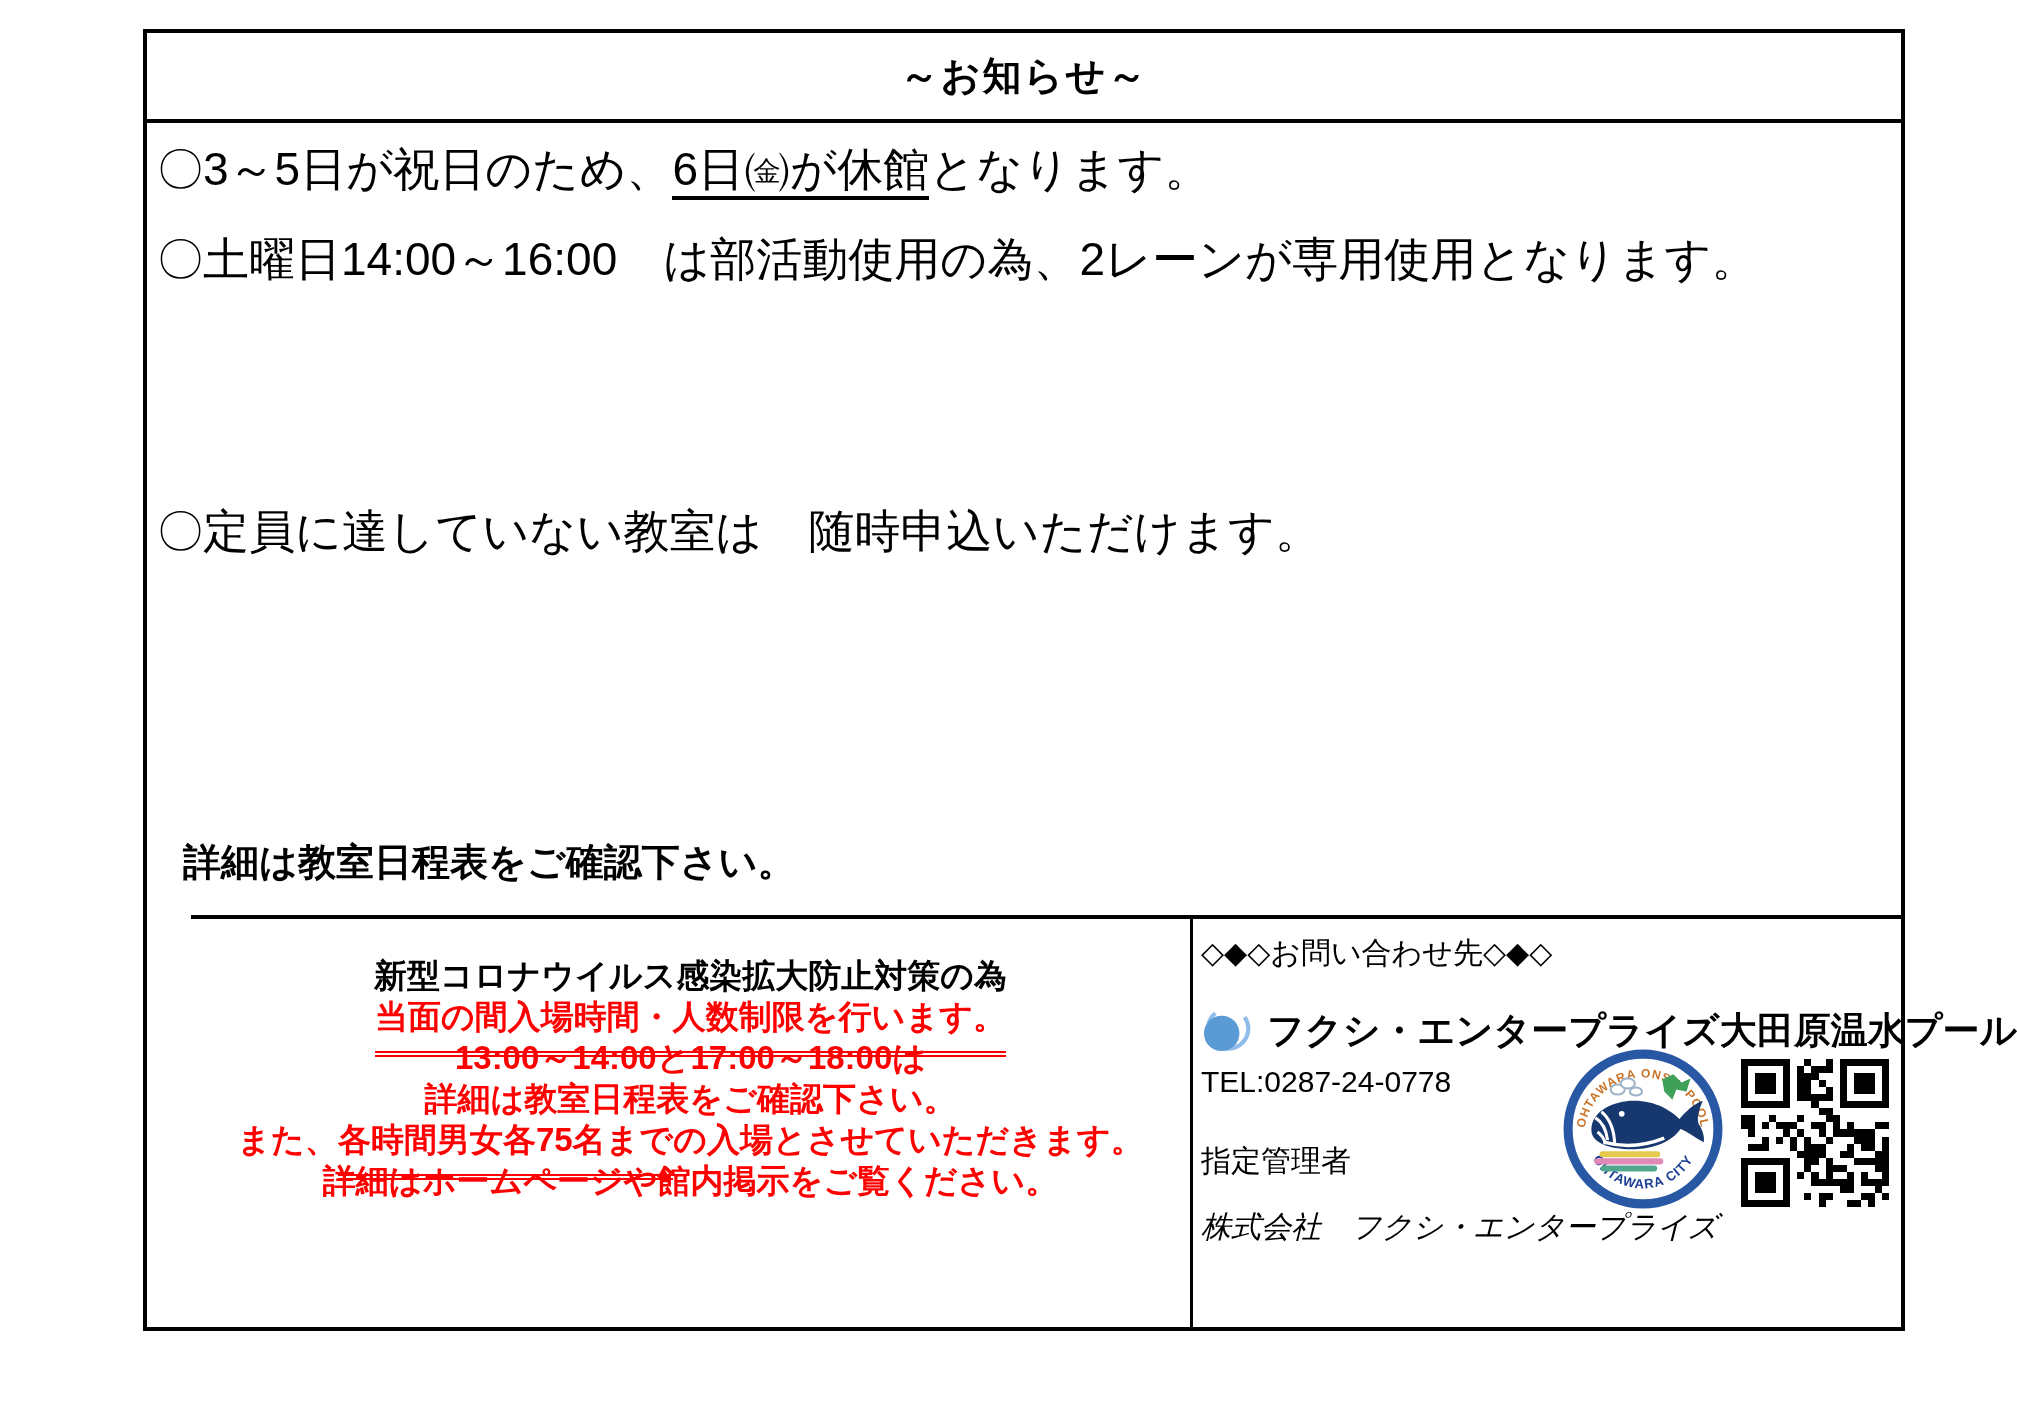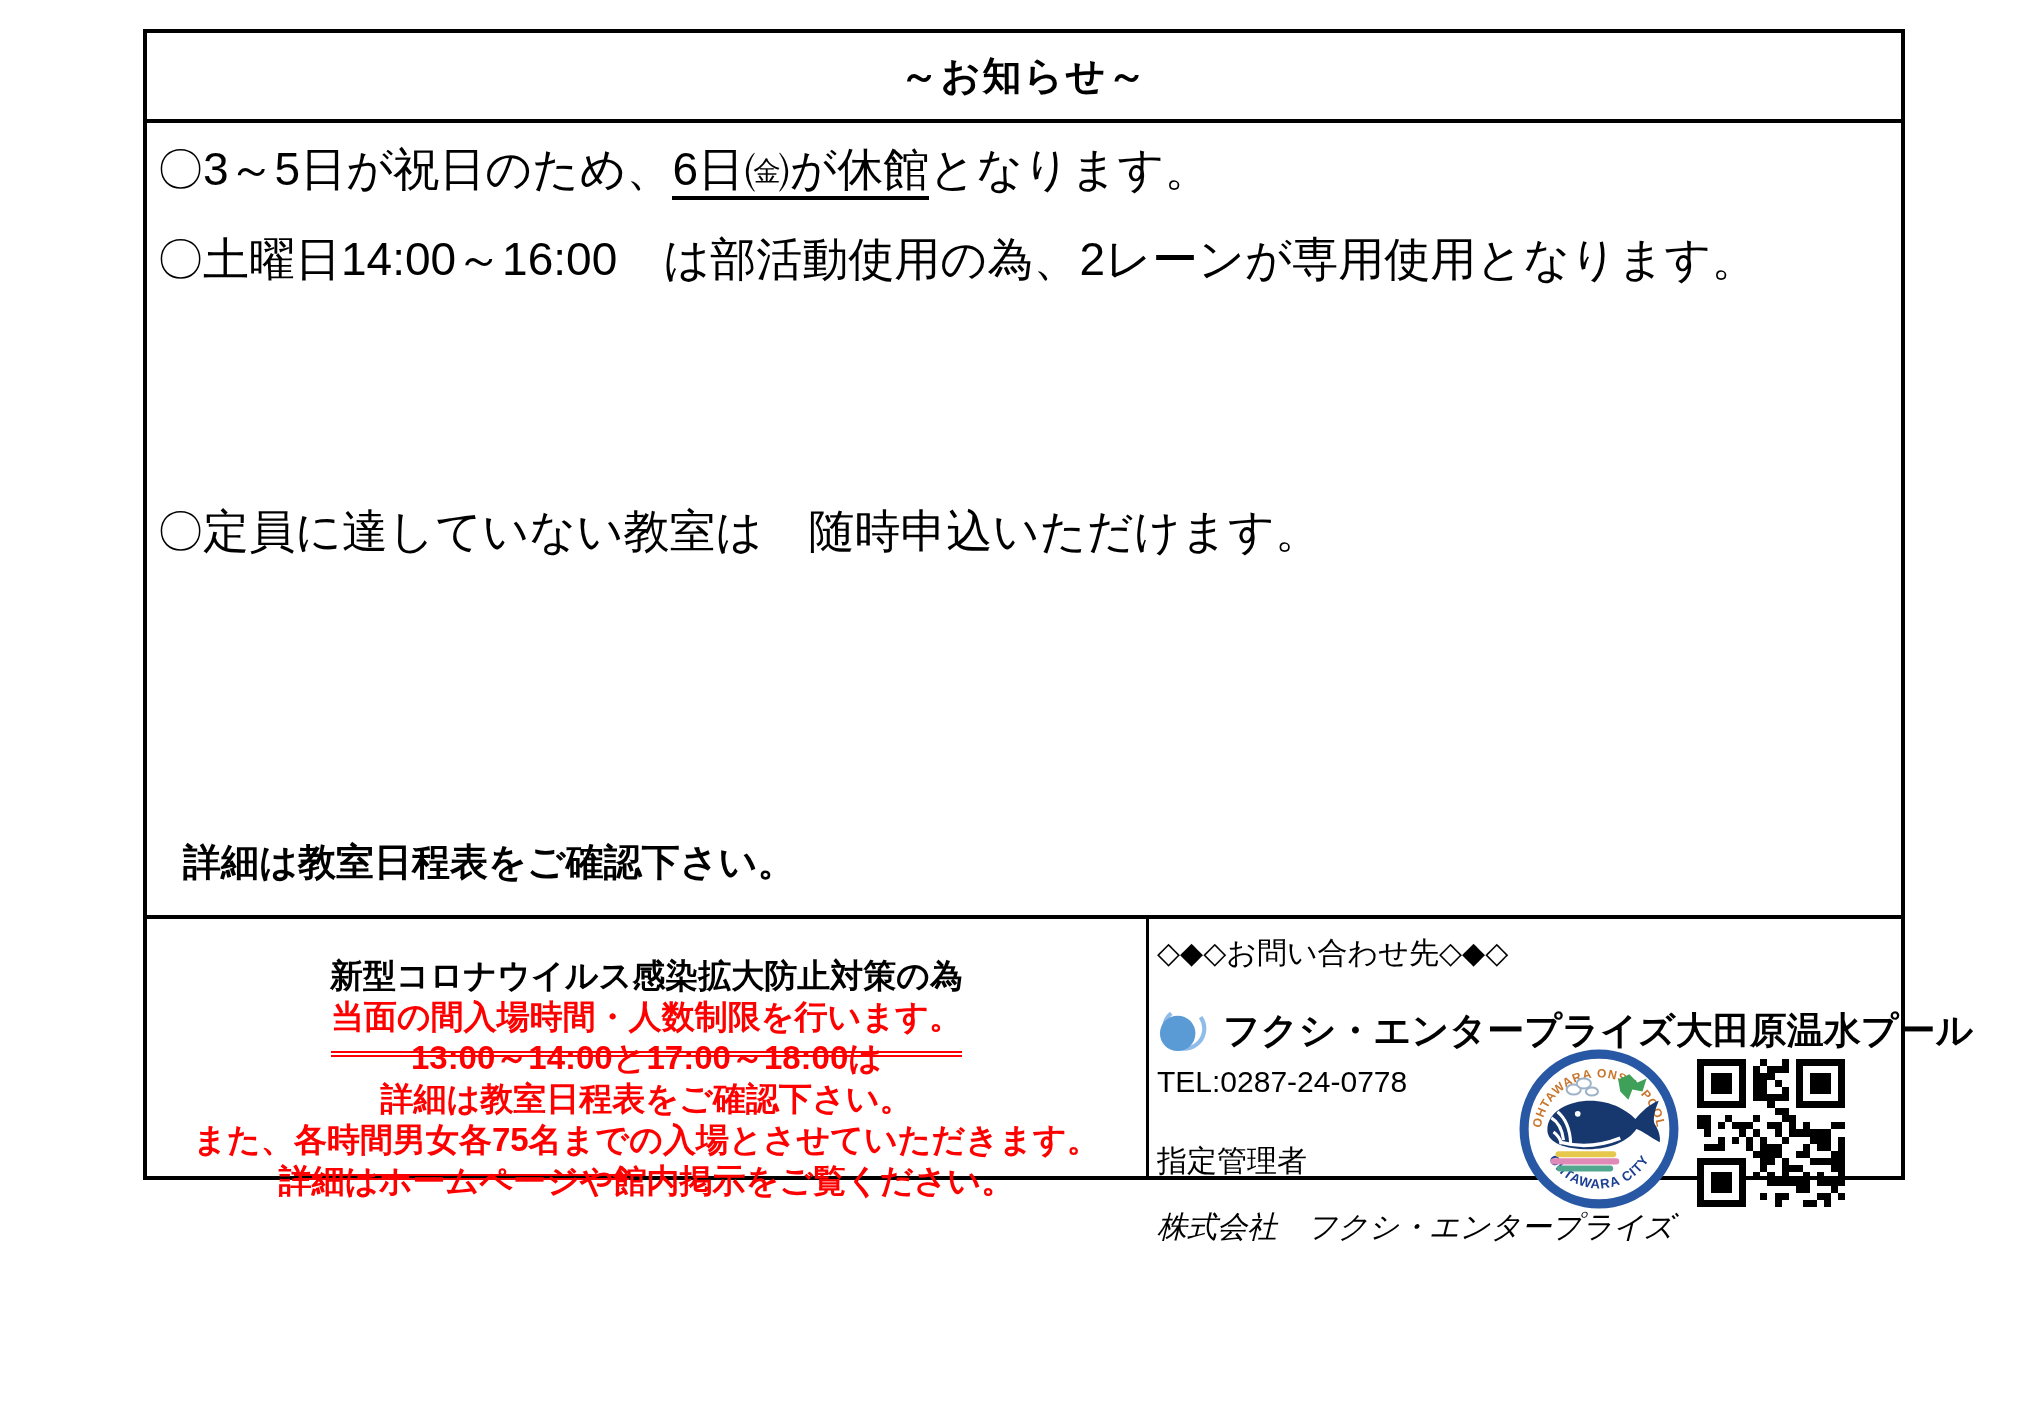--- a/index.html
+++ b/index.html
@@ -16,21 +16,21 @@
   
   .content-row{position:relative;height:792px;font-size:46px;}
   .abs{position:absolute;white-space:nowrap;}
   .n1{top:16px;left:10px;}
   .n2{top:106px;left:10px;}
   .class-heading{top:272px;left:40px;color:#00AEEF;font-weight:bold;font-size:47px;}
   .class-note{top:378px;left:10px;}
   .detail-note{top:714px;left:36px;font-size:38px;font-weight:bold;}
   .u-single{border-bottom:4px solid #000;padding-bottom:1px;}
   
-  .bottom-row{display:flex;border-top:4px solid #000;height:261px;box-sizing:border-box;}
+  .bottom-row{display:flex;border-top:4px solid #000;height:412px;box-sizing:border-box;margin-left:44px;}
   .covid-cell{width:1002px;border-right:3px solid #000;box-sizing:border-box;
               text-align:center;font-weight:bold;font-size:33px;line-height:41px;
               padding-top:36px;}
   .red{color:#FF0000;}
   .u-double-red{border-bottom:6px double #FF0000;padding-bottom:16px;}
   .contact-cell{position:relative;flex:1;font-size:30px;}
   .c-header{top:14px;left:8px;}
   .c-facility{top:86px;left:8px;display:flex;align-items:center;}
   .c-facility svg{margin-right:14px;}
   .c-facility .fname{font-size:37px;font-weight:bold;}

